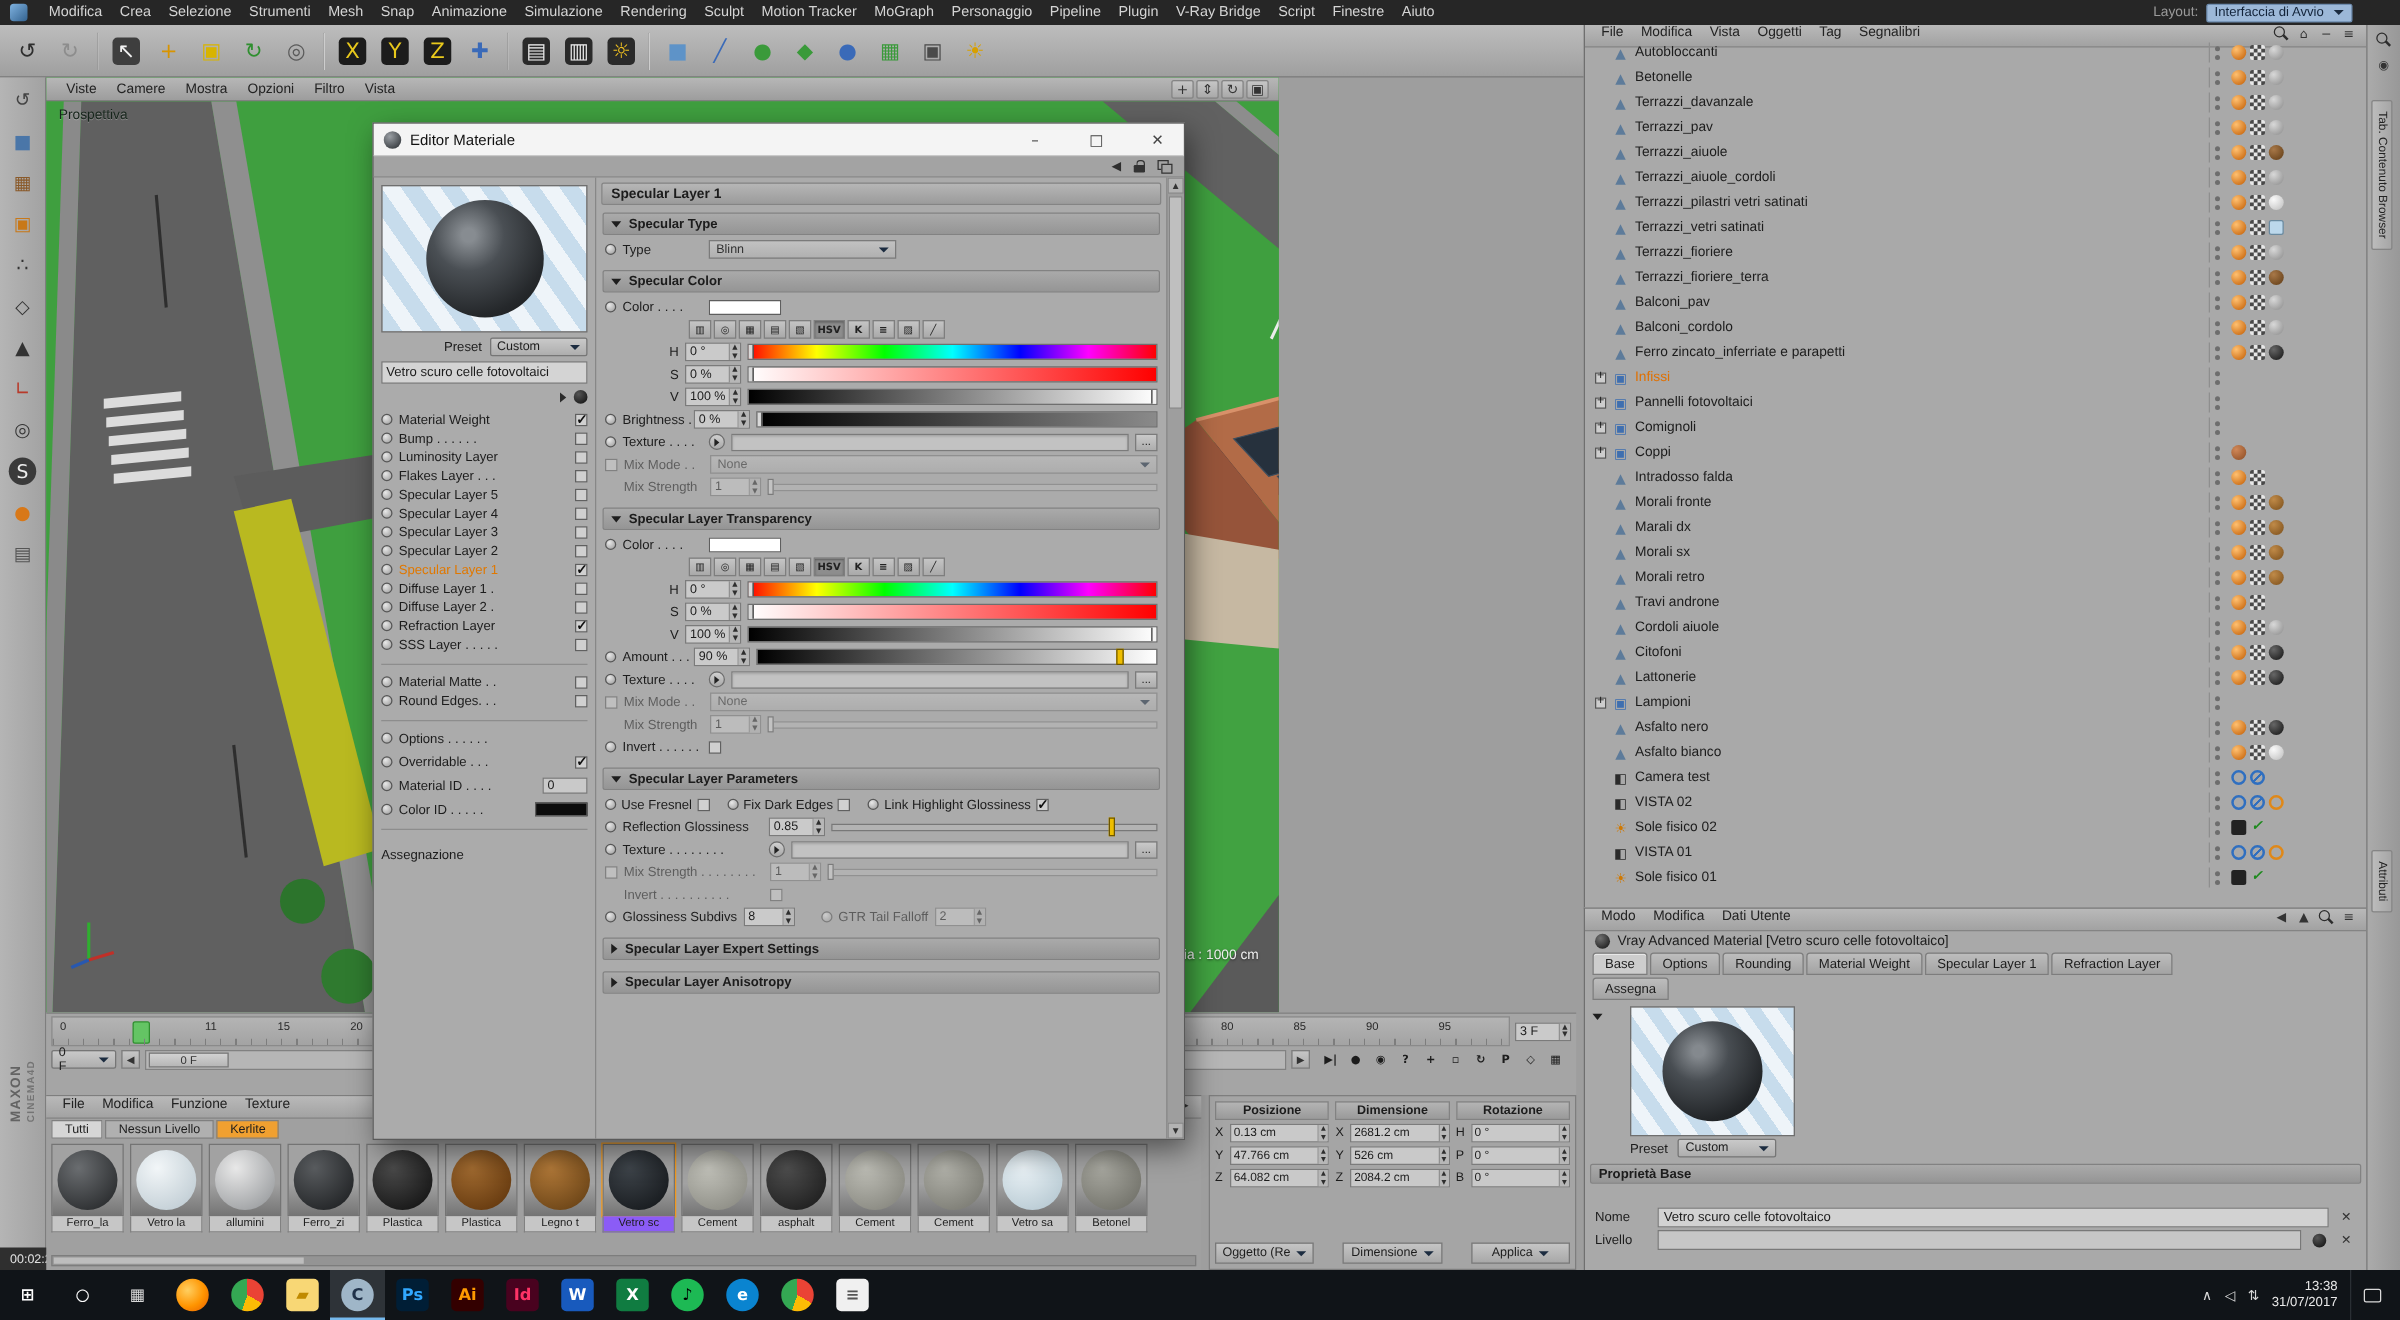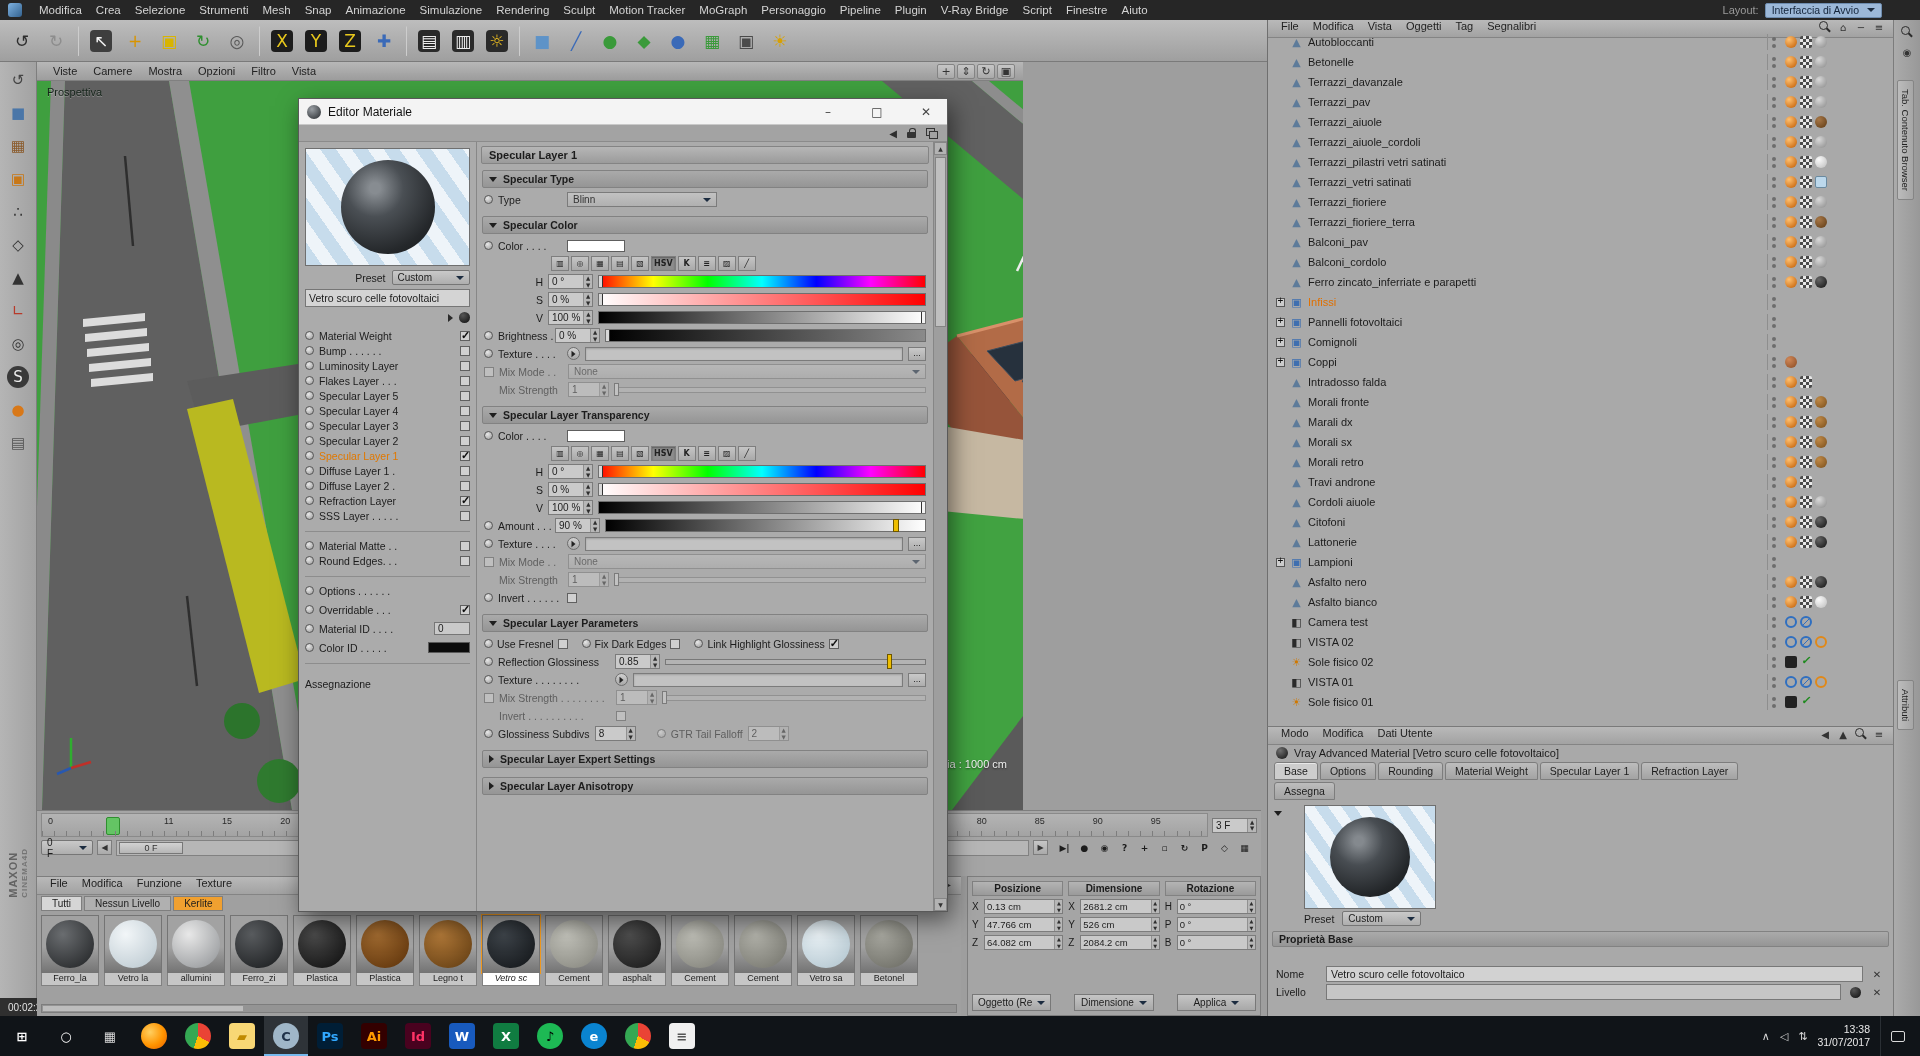--- a/index.html
+++ b/index.html
@@ -243,21 +243,21 @@
   .mbtabs{display:flex;gap:2px;padding:1px 4px;}
   .mbtab{background:#b0b0b0;border:1px solid #7f7f7f;font-size:10px;padding:1px 10px;}
   .mbtab.active{background:#d6d6d6;}
   .mbtab.orange{background:#f0a030;}
   #tiles{display:flex;gap:5px;padding:3px 4px;flex:1;}
   .tile{width:58px;display:flex;flex-direction:column;}
   .tball{height:58px;background:linear-gradient(#a2a2a2 0 55%,#757575);border:1px solid #747474;display:grid;place-items:center;}
   .tball .b{width:48px;height:48px;border-radius:50%;background:radial-gradient(circle at 35% 30%,var(--c1),var(--c2));}
   .tlab{height:13px;background:#c6c6c6;border:1px solid #818181;border-top:none;font-size:9px;text-align:center;
         line-height:11px;white-space:nowrap;overflow:hidden;}
-  .tile.sel .tlab{background:#ffffff;font-style:italic;}
+  .tile.sel .tlab{background:#8b5cf6;}
   .tile.sel .tball{outline:1px solid #f0981e;}
   #mbscroll{height:9px;margin:0 4px 3px;background:#949494;border:1px solid #7d7d7d;position:relative;}
   #mbscroll .th{position:absolute;left:1px;top:1px;width:200px;height:5px;background:#bdbdbd;}
 
   
   #cm{position:absolute;left:967px;top:876px;width:294px;height:140px;background:#a5a5a5;border:1px solid #7e7e7e;
       padding:4px;display:flex;flex-direction:column;gap:3px;}
   #cmgrid{display:flex;gap:5px;flex:1;}
   .cmcol{flex:1;display:flex;flex-direction:column;gap:3px;}
   .chead{background:linear-gradient(#b4b4b4,#9a9a9a);border:1px solid #828282;font-size:10px;font-weight:bold;

